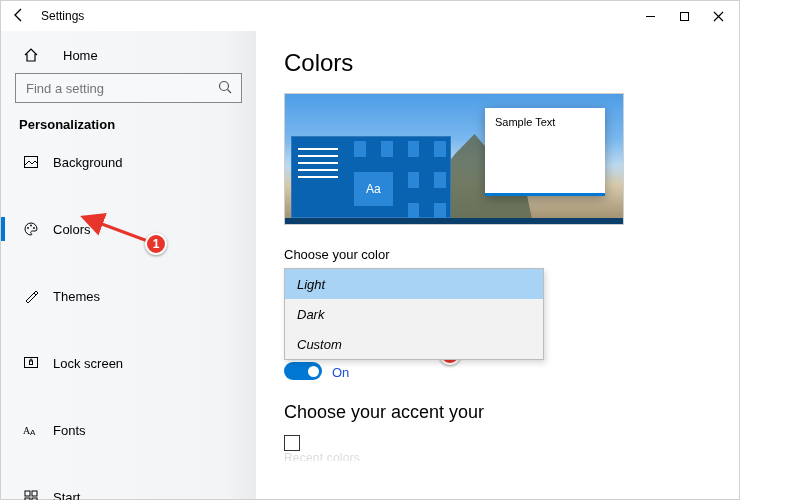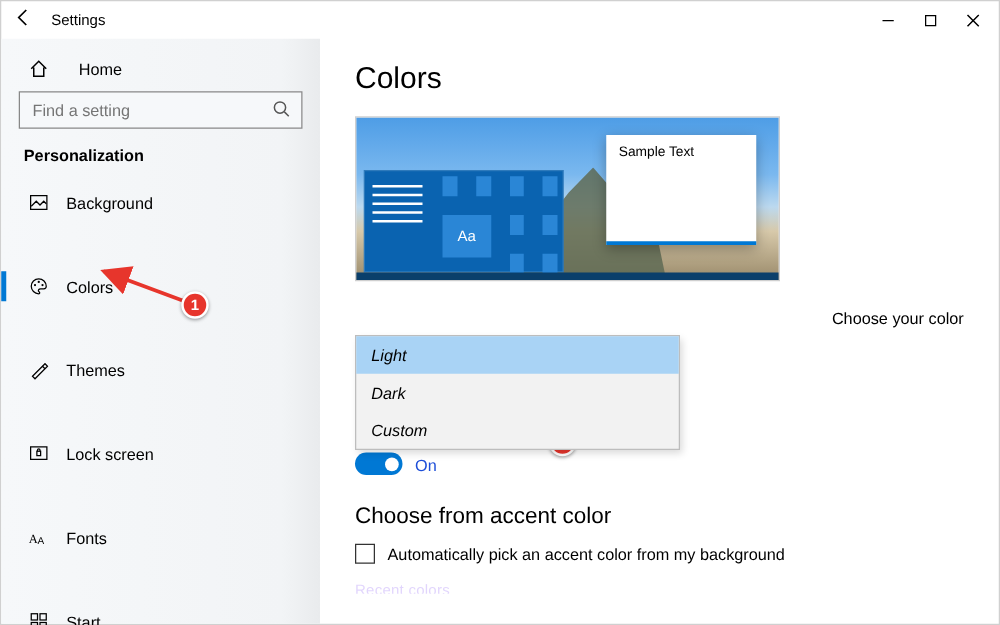--- a/index.html
+++ b/index.html
@@ -8,21 +8,21 @@
     font-family: "Segoe UI", Arial, sans-serif;
     font-size: 13px;
     color: #000;
     background: #fff;
     width: 800px;
     height: 500px;
     overflow: hidden;
     position: relative;
   }
   .frame {
-    width: 800px;
+    width: 740px;
     height: 500px;
     border: 1px solid #d0d0d0;
     display: flex;
     flex-direction: column;
     position: relative;
   }
   .titlebar {
     height: 30px;
     display: flex;
     align-items: center;
@@ -103,21 +103,21 @@
     display:flex; align-items:center; justify-content:center; color:#fff; font-size:12px;}
   .preview .taskbar {
     position:absolute; left:0; right:0; bottom:0; height:6px; background:#0a3f6b;
   }
   .preview .window {
     position:absolute; right:18px; top:14px; width:120px; height:88px;
     background:#fff; box-shadow:0 3px 10px rgba(0,0,0,.3);
     padding:8px 10px; font-size:11px;
   }
   .preview .window .bar { position:absolute; left:0; right:0; bottom:0; height:3px; background:#0078d4;}
-  .field-label { font-size:13px; margin-bottom:6px;text-align:right; }
+  .field-label { font-size:13px; margin-bottom:6px; }
   .dropdown {
     width:260px; border:1px solid #bdbdbd; background:#f2f2f2;
     box-shadow: 2px 3px 6px rgba(0,0,0,.15);
     position:relative; z-index:3;
   }
   .dropdown .option {
     height:30px; display:flex; align-items:center; padding:0 12px; font-size:13px;font-style:italic;
   }
   .dropdown .option.selected { background:#a9d3f5; }
   .below-dd {
@@ -125,21 +125,21 @@
   }
   .toggle-row { display:flex; align-items:center; gap:10px; padding-top:6px; color:#333; }
   .toggle {
     width:38px; height:18px; border-radius:10px; background:#0078d4; position:relative;
   }
   .toggle .knob { width:11px; height:11px; border-radius:50%; background:#fff; position:absolute; right:3px; top:3.5px;}
   .toggle-label { font-size:13px; color:#1d4ed8; position:relative; top:1px; }
   .section-h2 { font-size:18px; font-weight:400; margin:22px 0 12px 0; }
   .check-row { display:flex; align-items:center; gap:10px; font-size:13px; }
   .checkbox { width:16px; height:16px; border:1.5px solid #333; }
-  .cutoff { font-size:12px; color:#8b5cf6; margin-top:14px; }
+  .cutoff { font-size:12px; color:#737373; }
   
   .annot { position:absolute; pointer-events:none; }
   .badge {
     width:22px; height:22px; border-radius:50%;
     background:#e7352c; border:2px solid #fff; box-shadow:0 1px 3px rgba(0,0,0,.4);
     color:#fff; font-size:12px; font-weight:600; display:flex; align-items:center; justify-content:center;
     position:absolute;
   }
   svg.arrow { position:absolute; overflow:visible; }
   .icon-svg { width:16px; height:16px; }
@@ -311,24 +311,23 @@
 
       <div class="below-dd">
         <div class="toggle-row">
           <div class="toggle">
               <div class="knob"></div>
             </div>
           <span class="toggle-label">On</span>
         </div>
       </div>
 
-      <div class="section-h2">Choose from accent color</div>
+      <div class="section-h2">Choose your accent your</div>
       <div class="check-row">
         <div class="checkbox"></div>
-        <span>Automatically pick an accent color from my background</span>
       </div>
       <div class="cutoff" style="opacity:.25; letter-spacing:.2px; overflow:hidden; white-space:nowrap; height:10px;">Recent colors</div>
     </div>
   </div>
 
   <div class="annot" style="left:74px; top:210px; width:90px; height:40px;">
     <svg class="arrow" width="90" height="40">
       <defs>
           <marker id="ah1" markerWidth="8" markerHeight="8" refX="7" refY="4" orient="auto">
             <path d="M0,0 L8,4 L0,8 z" fill="#e7352c"></path>

